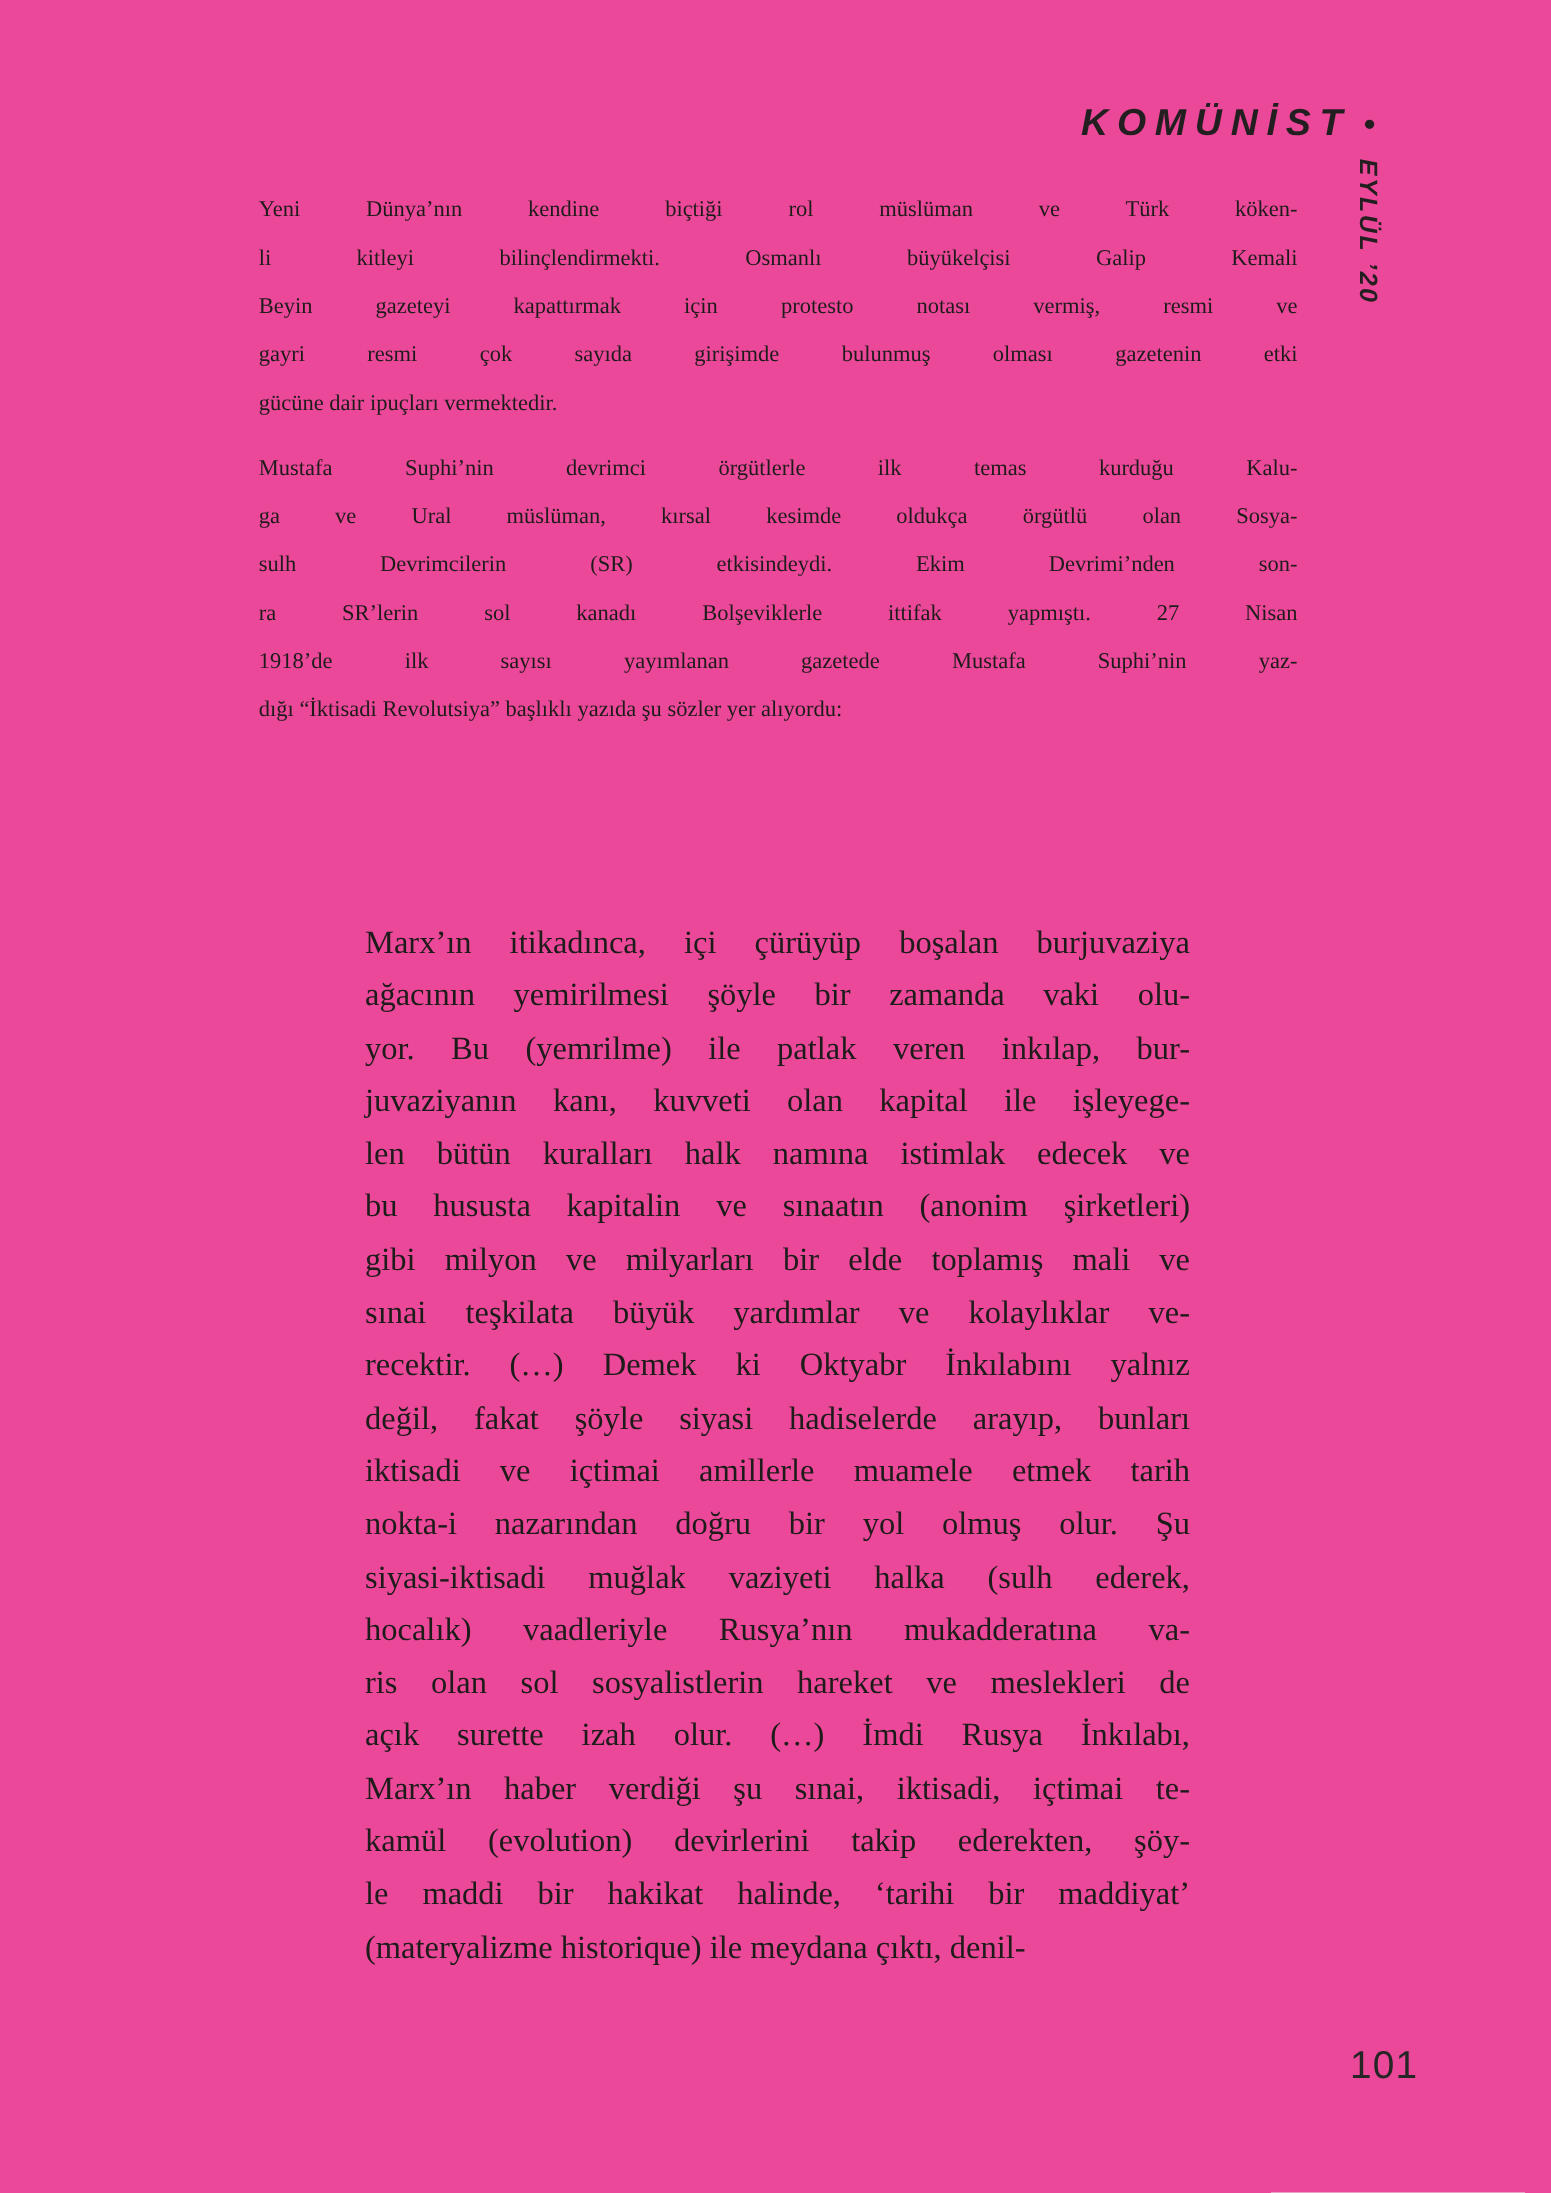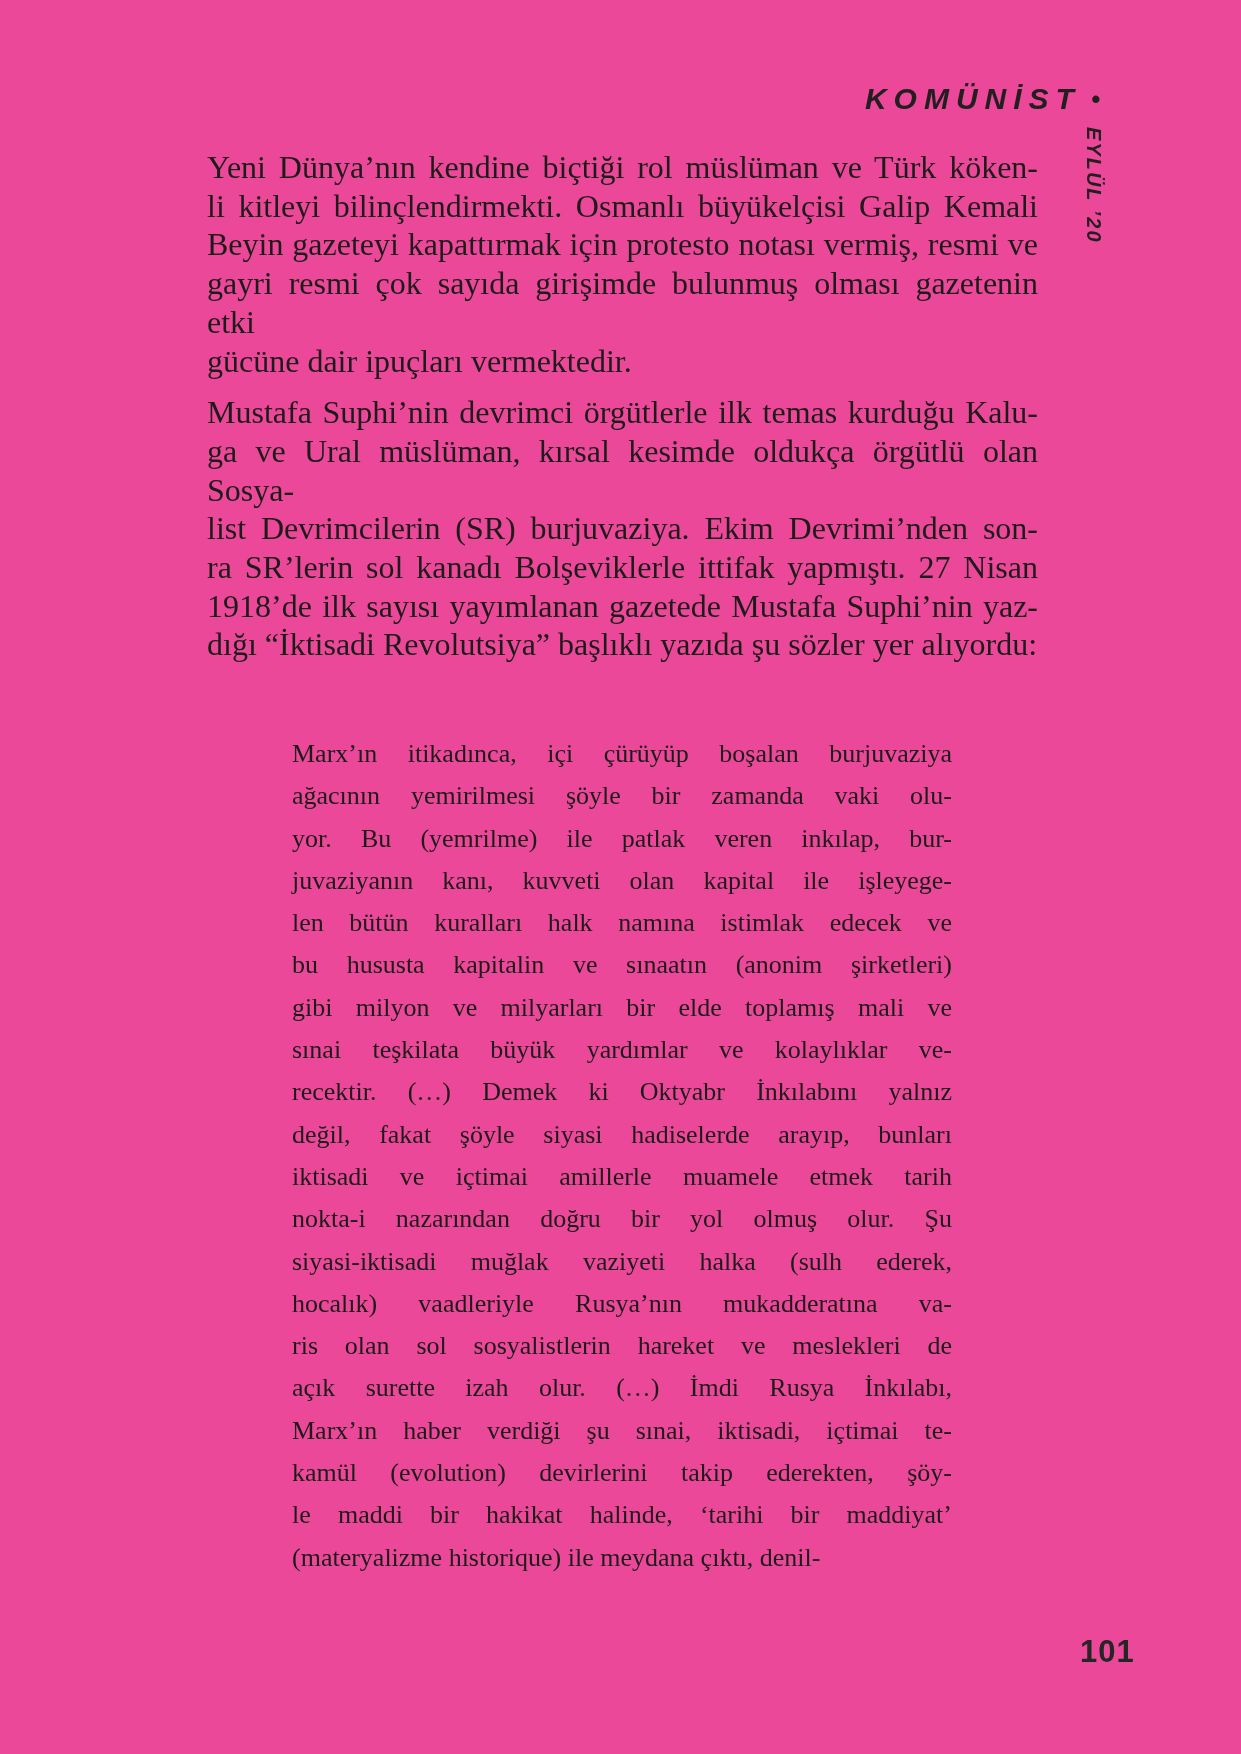--- a/index.html
+++ b/index.html
@@ -48,21 +48,21 @@
     white-space: nowrap;
   }
 
   
   .body-text {
     position: absolute;
     left: 207px;
     top: 148px;
     width: 831px;
     font-family: "Liberation Serif", serif;
-    font-size: 32px;
+    font-size: 18px;
     line-height: 38.7px;
     color: #1d1c1a;
   }
   .para + .para { margin-top: 13px; }
 
   .line {
     text-align: justify;
     text-align-last: justify;
   }
   .line.last { text-align-last: left; }
@@ -79,21 +79,21 @@
     font-size: 26px;
     line-height: 42.3px;
     color: #1d1c1a;
   }
 
   .page-number {
     position: absolute;
     left: 1080px;
     top: 1634px;
     font-family: "Liberation Sans", sans-serif;
-    font-weight: bold;
+    font-weight: normal;
     font-size: 31px;
     letter-spacing: 1px;
     color: #262626;
   }
 </style>
 </head>
 <body>
 
 <div class="page">
 
@@ -108,21 +108,21 @@
     <div class="para">
       <div class="line">Yeni Dünya’nın kendine biçtiği rol müslüman ve Türk köken-</div>
       <div class="line">li kitleyi bilinçlendirmekti. Osmanlı büyükelçisi Galip Kemali</div>
       <div class="line">Beyin gazeteyi kapattırmak için protesto notası vermiş, resmi ve</div>
       <div class="line">gayri resmi çok sayıda girişimde bulunmuş olması gazetenin etki</div>
       <div class="line last">gücüne dair ipuçları vermektedir.</div>
     </div>
     <div class="para">
       <div class="line">Mustafa Suphi’nin devrimci örgütlerle ilk temas kurduğu Kalu-</div>
       <div class="line">ga ve Ural müslüman, kırsal kesimde oldukça örgütlü olan Sosya-</div>
-      <div class="line">list Devrimcilerin (SR) burjuvaziya. Ekim Devrimi’nden son-</div>
+      <div class="line">sulh Devrimcilerin (SR) etkisindeydi. Ekim Devrimi’nden son-</div>
       <div class="line">ra SR’lerin sol kanadı Bolşeviklerle ittifak yapmıştı. 27 Nisan</div>
       <div class="line">1918’de ilk sayısı yayımlanan gazetede Mustafa Suphi’nin yaz-</div>
       <div class="line last">dığı “İktisadi Revolutsiya” başlıklı yazıda şu sözler yer alıyordu:</div>
     </div>
   </div>
 
   <blockquote class="quote">
     <div class="line">Marx’ın itikadınca, içi çürüyüp boşalan burjuvaziya</div>
     <div class="line">ağacının yemirilmesi şöyle bir zamanda vaki olu-</div>
     <div class="line">yor. Bu (yemrilme) ile patlak veren inkılap, bur-</div>

